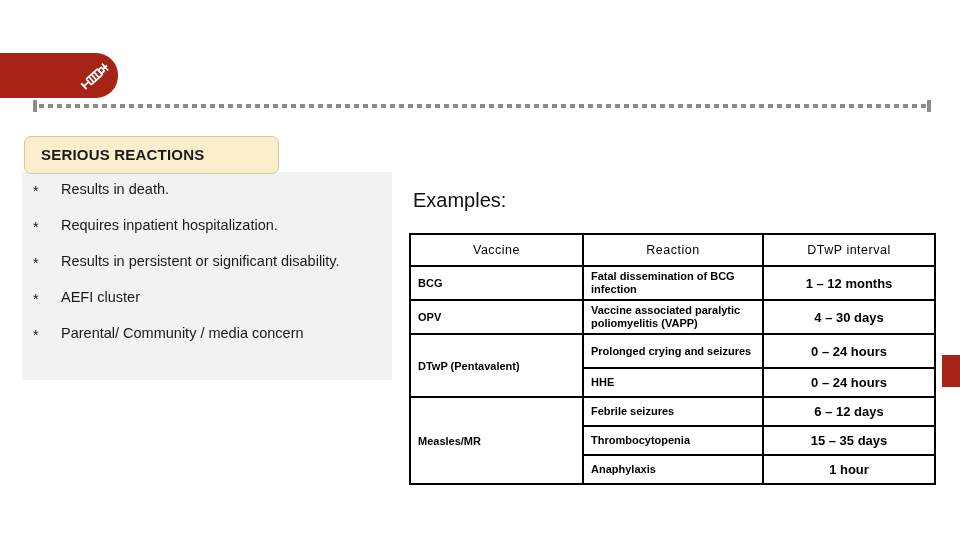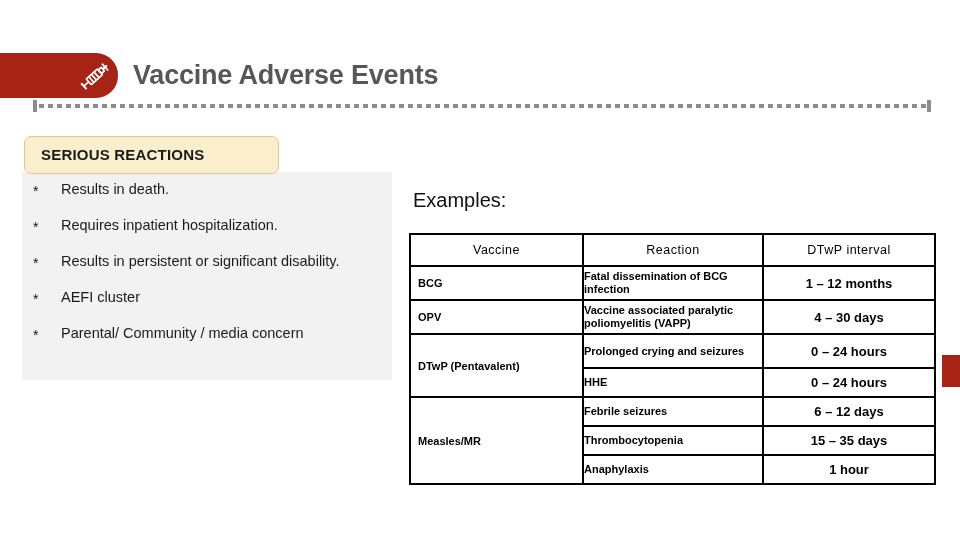--- a/index.html
+++ b/index.html
@@ -181,21 +181,21 @@
     font-size: 11px;
     font-weight: bold;
     text-align: left;
     padding: 0 0 0 7px;
     vertical-align: middle;
   }
   td.reaction-cell {
     font-size: 11px;
     font-weight: bold;
     text-align: left;
-    padding: 2px 4px 2px 0;
+    padding: 2px 4px 2px 7px;
     line-height: 13px;
   }
   td.onset-cell {
     font-size: 13px;
     font-weight: bold;
     text-align: center;
   }
   .r-tall { height: 34px; }
   .r-mid  { height: 29px; }
 
@@ -207,21 +207,20 @@
     width: 18px;
     height: 32px;
     background: #a62316;
   }
 </style>
 </head>
 <body>
 
 <div id="header">
   <div id="title-badge"></div>
-  <div id="page-title">Vaccine Adverse Events</div>
 </div>
 
 <svg id="syringe-icon" viewBox="0 0 42 42">
   <g transform="rotate(-42 21 21)" fill="none" stroke="#ffffff" stroke-width="1.7">
     <rect x="11" y="17.5" width="15" height="7.5" rx="0.6"></rect>
     <line x1="14.5" y1="17.5" x2="14.5" y2="25"></line>
     <line x1="18" y1="17.5" x2="18" y2="25"></line>
     <line x1="21.5" y1="17.5" x2="21.5" y2="25"></line>
     <rect x="26" y="18.8" width="4" height="4.8" rx="0.5"></rect>
     <line x1="30" y1="21.2" x2="35.5" y2="21.2" stroke-width="2.2"></line>

